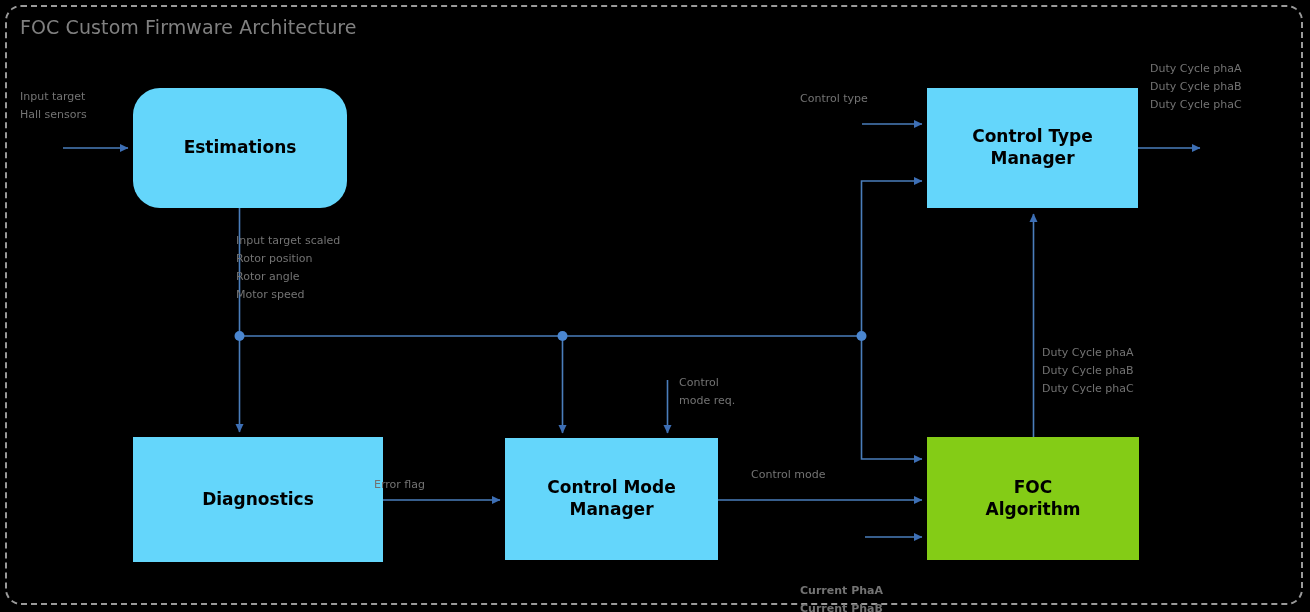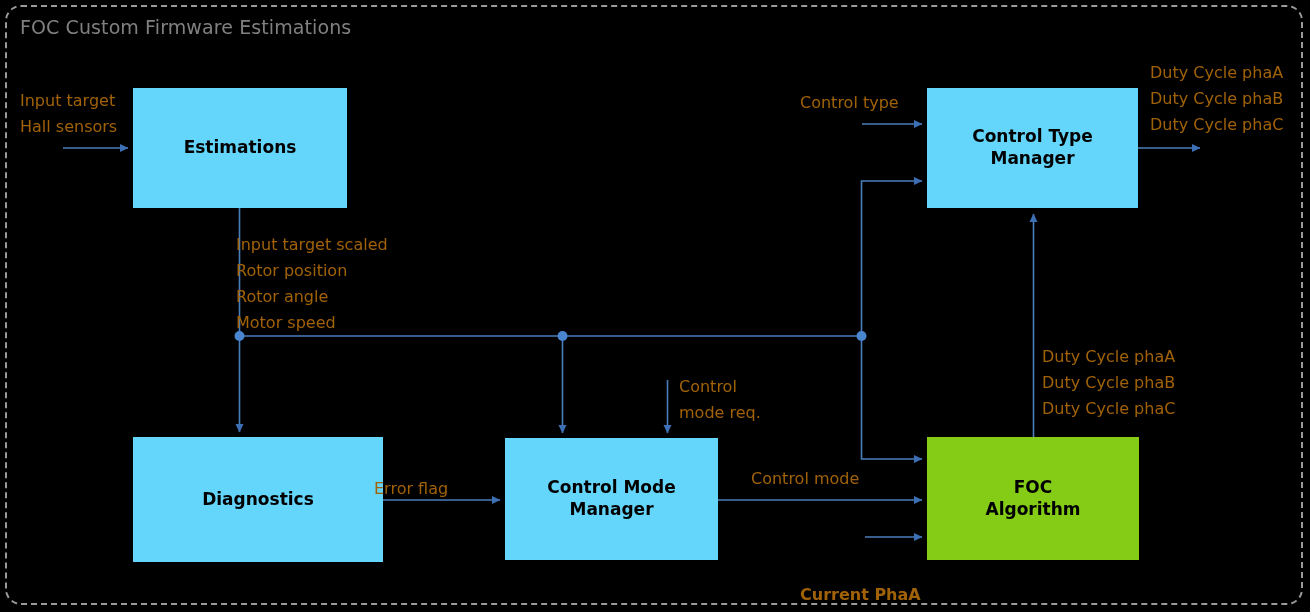--- a/index.html
+++ b/index.html
@@ -44,42 +44,42 @@
     text-align: center;
     font-weight: bold;
     font-size: 17px;
     color: #000000;
     line-height: 1.28;
   }
   .block.blue { background: #64d6fb; }
   .block.pink { background: #84cc16; }
   .lbl {
     position: absolute;
-    font-size: 16px;
-    color: #a16207;
+    font-size: 11px;
+    color: #737373;
     line-height: 1.63;
     white-space: pre;
   }
   svg.wires {
     position: absolute;
     left: 0;
     top: 0;
     width: 1310px;
     height: 612px;
     pointer-events: none;
   }
 </style>
 </head>
 <body>
 
 <div id="canvas">
 
   <div id="frame"></div>
 
-  <div id="diagram-title">FOC Custom Firmware Estimations</div>
+  <div id="diagram-title">FOC Custom Firmware Architecture</div>
 
   <svg class="wires" viewBox="0 0 1310 612">
     <defs>
       <marker id="ah" markerWidth="9" markerHeight="9" refX="8.2" refY="4.5" orient="auto" markerUnits="userSpaceOnUse">
         <path d="M0,0.4 L8.6,4.5 L0,8.6 Z" fill="#3d6fb5"></path>
       </marker>
     </defs>
     <g stroke="#4a7ebb" stroke-width="1.6" fill="none">
 
       <path d="M63,148 L128,148" marker-end="url(#ah)"></path>
@@ -111,21 +111,21 @@
       <path d="M1138,148 L1200,148" marker-end="url(#ah)"></path>
     </g>
 
     <g fill="#4a86d0">
       <circle cx="239.5" cy="336" r="5"></circle>
       <circle cx="562.5" cy="336" r="5"></circle>
       <circle cx="861.5" cy="336" r="5"></circle>
     </g>
   </svg>
 
-  <div class="block blue" style="left:133px; top:88px; width:214px; height:120px;">
+  <div class="block blue" style="left:133px; top:88px; width:214px; height:120px;border-radius:27px;">
     <span style="white-space: pre;">Estimations</span>
   </div>
 
   <div class="block blue" style="left:927px; top:88px; width:211px; height:120px;">
     <span style="white-space: pre;">Control Type
 Manager</span>
   </div>
 
   <div class="block blue" style="left:133px; top:437px; width:250px; height:125px;">
     <span style="white-space: pre;">Diagnostics</span>

